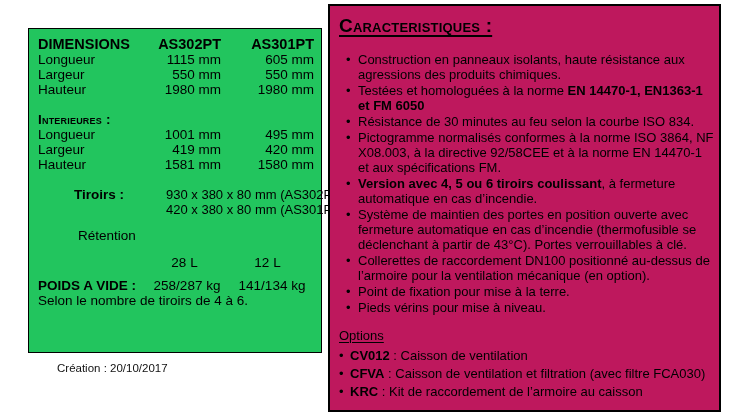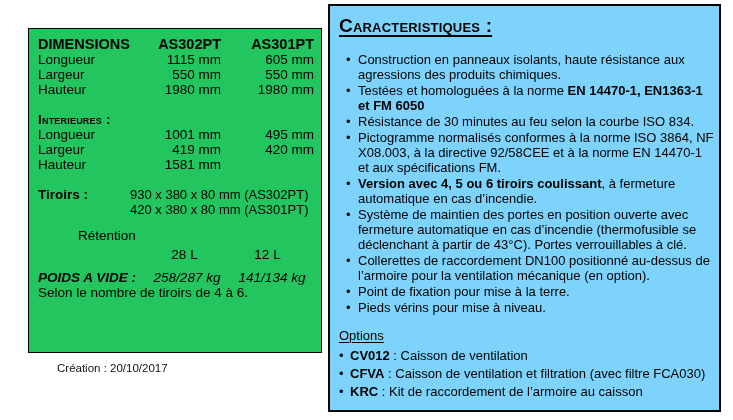--- a/index.html
+++ b/index.html
@@ -13,33 +13,33 @@
   .grid3 { display:grid; grid-template-columns:110px 73px 93px; }
   .grid3 > div { line-height:15px; font-size:13.5px; white-space:nowrap; }
   .hdr-row > div { font-weight:bold; font-size:14.5px; }
   .num { text-align:right; }
   .ctr { text-align:center; }
   .sec-title { font-weight:bold; font-size:13.5px; line-height:15px;
                font-variant:small-caps; letter-spacing:0.2px; }
   .sec-hors { margin-top:12px; }
   .sec-int  { margin-top:15px; }
   .tiroirs { display:flex; margin-top:15px; }
-  .tiroirs .t-label { font-weight:bold; font-size:13.5px; line-height:15px; width:92px; flex:0 0 92px; }
+  .tiroirs .t-label { font-weight:bold; font-size:13.5px; line-height:15px; width:92px; flex:0 0 92px;margin-left:36px; }
   .tiroirs .t-vals div { font-size:13px; line-height:15px; white-space:nowrap; }
   .retention-label { margin-top:11px; font-weight:normal; font-size:13.5px; line-height:15px;padding-left:40px; }
-  .retention-vals { margin-top:4px; }
-  .poids-row { display:grid; grid-template-columns:106px 86px 84px; margin-top:8px;font-style:italic; }
+  .retention-vals { margin-top:12px; }
+  .poids-row { display:grid; grid-template-columns:106px 86px 84px; margin-top:8px; }
   .poids-row > div { line-height:15px; font-size:13.5px; white-space:nowrap; }
   .poids-label { font-weight:bold; }
   .note { font-size:13.5px; line-height:15px; white-space:nowrap; }
   .creation { position:absolute; left:57px; top:361px; font-size:11.5px; line-height:14px; color:#111; }
 
   
   .char-box { position:absolute; left:328px; top:4px; width:393px; height:408px;
-              border:2px solid #000; background:#7dd3fc; padding:8px 8px 0 7px; }
+              border:2px solid #000; background:#be185d; padding:8px 8px 0 7px; }
   .char-title { display:inline-block; margin-left:2px; font-weight:bold; font-size:19px;
                 line-height:24px; font-variant:small-caps; letter-spacing:0.2px;
                 text-decoration:underline; text-decoration-thickness:2px; text-underline-offset:3px; }
   ul.features { list-style:none; margin:14px 0 0 9px; width:368px; }
   ul.features li { position:relative; padding-left:12px; font-size:13px; line-height:15px;
                    margin-bottom:1px; }
   ul.features li::before { content:"\2022"; position:absolute; left:0; top:0; font-size:13px; }
   .b { font-weight:bold; }
   .options-title { display:inline-block; margin:12px 0 0 2px; font-size:13px; line-height:16px;
                    text-decoration:underline; text-underline-offset:2px; }
@@ -83,20 +83,21 @@
       <div class="num">495 mm</div>
     </div>
     <div class="grid3">
       <div>Largeur</div>
       <div class="num">419 mm</div>
       <div class="num">420 mm</div>
     </div>
     <div class="grid3">
       <div>Hauteur</div>
       <div class="num">1581 mm</div>
+      <div class="num">1580 mm</div>
     </div>
 
     <div class="tiroirs">
       <div class="t-label">Tiroirs :</div>
       <div class="t-vals">
         <div>930 x 380 x 80 mm (AS302PT)</div>
         <div>420 x 380 x 80 mm (AS301PT)</div>
       </div>
     </div>
 

